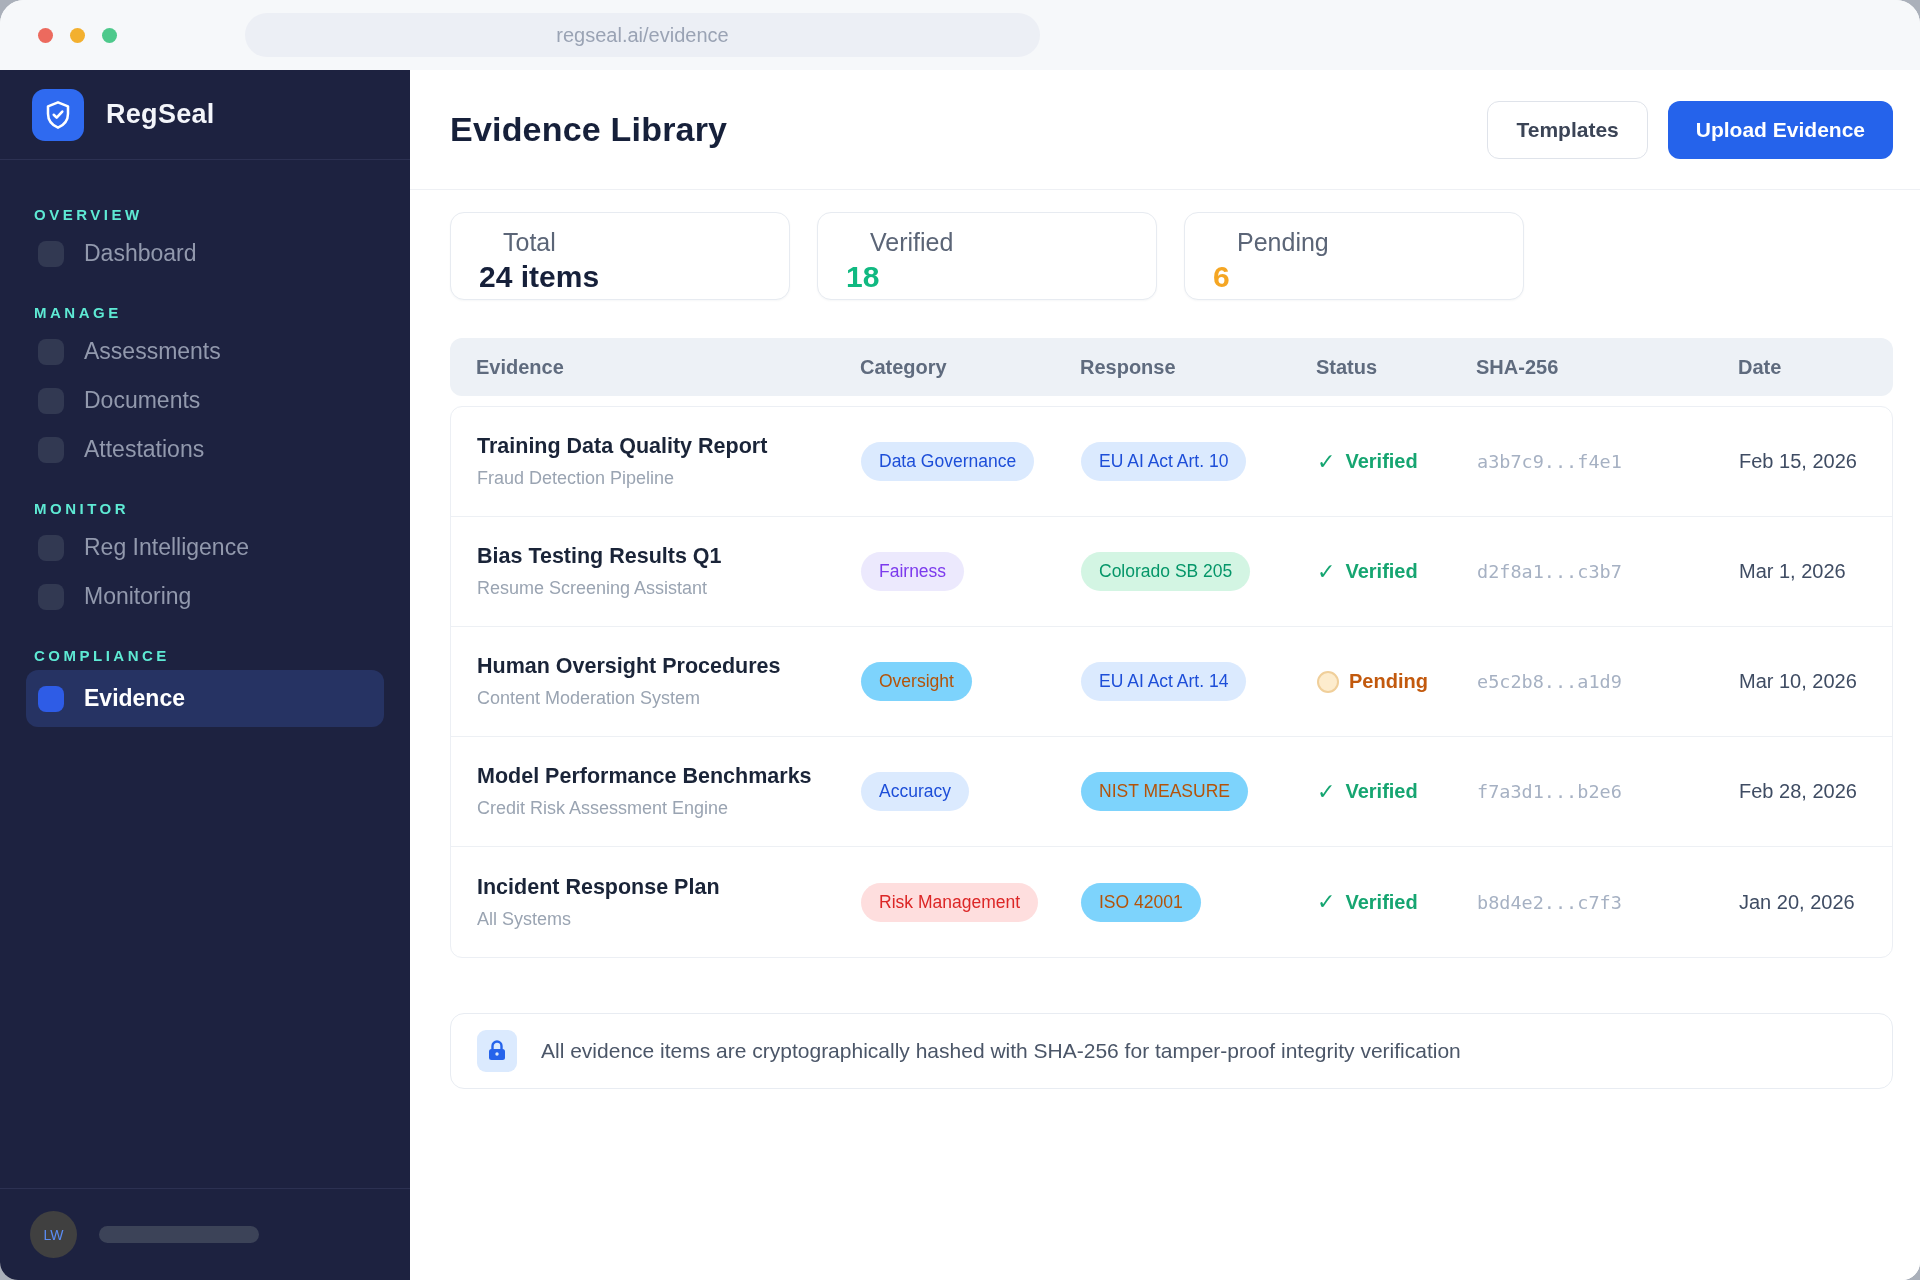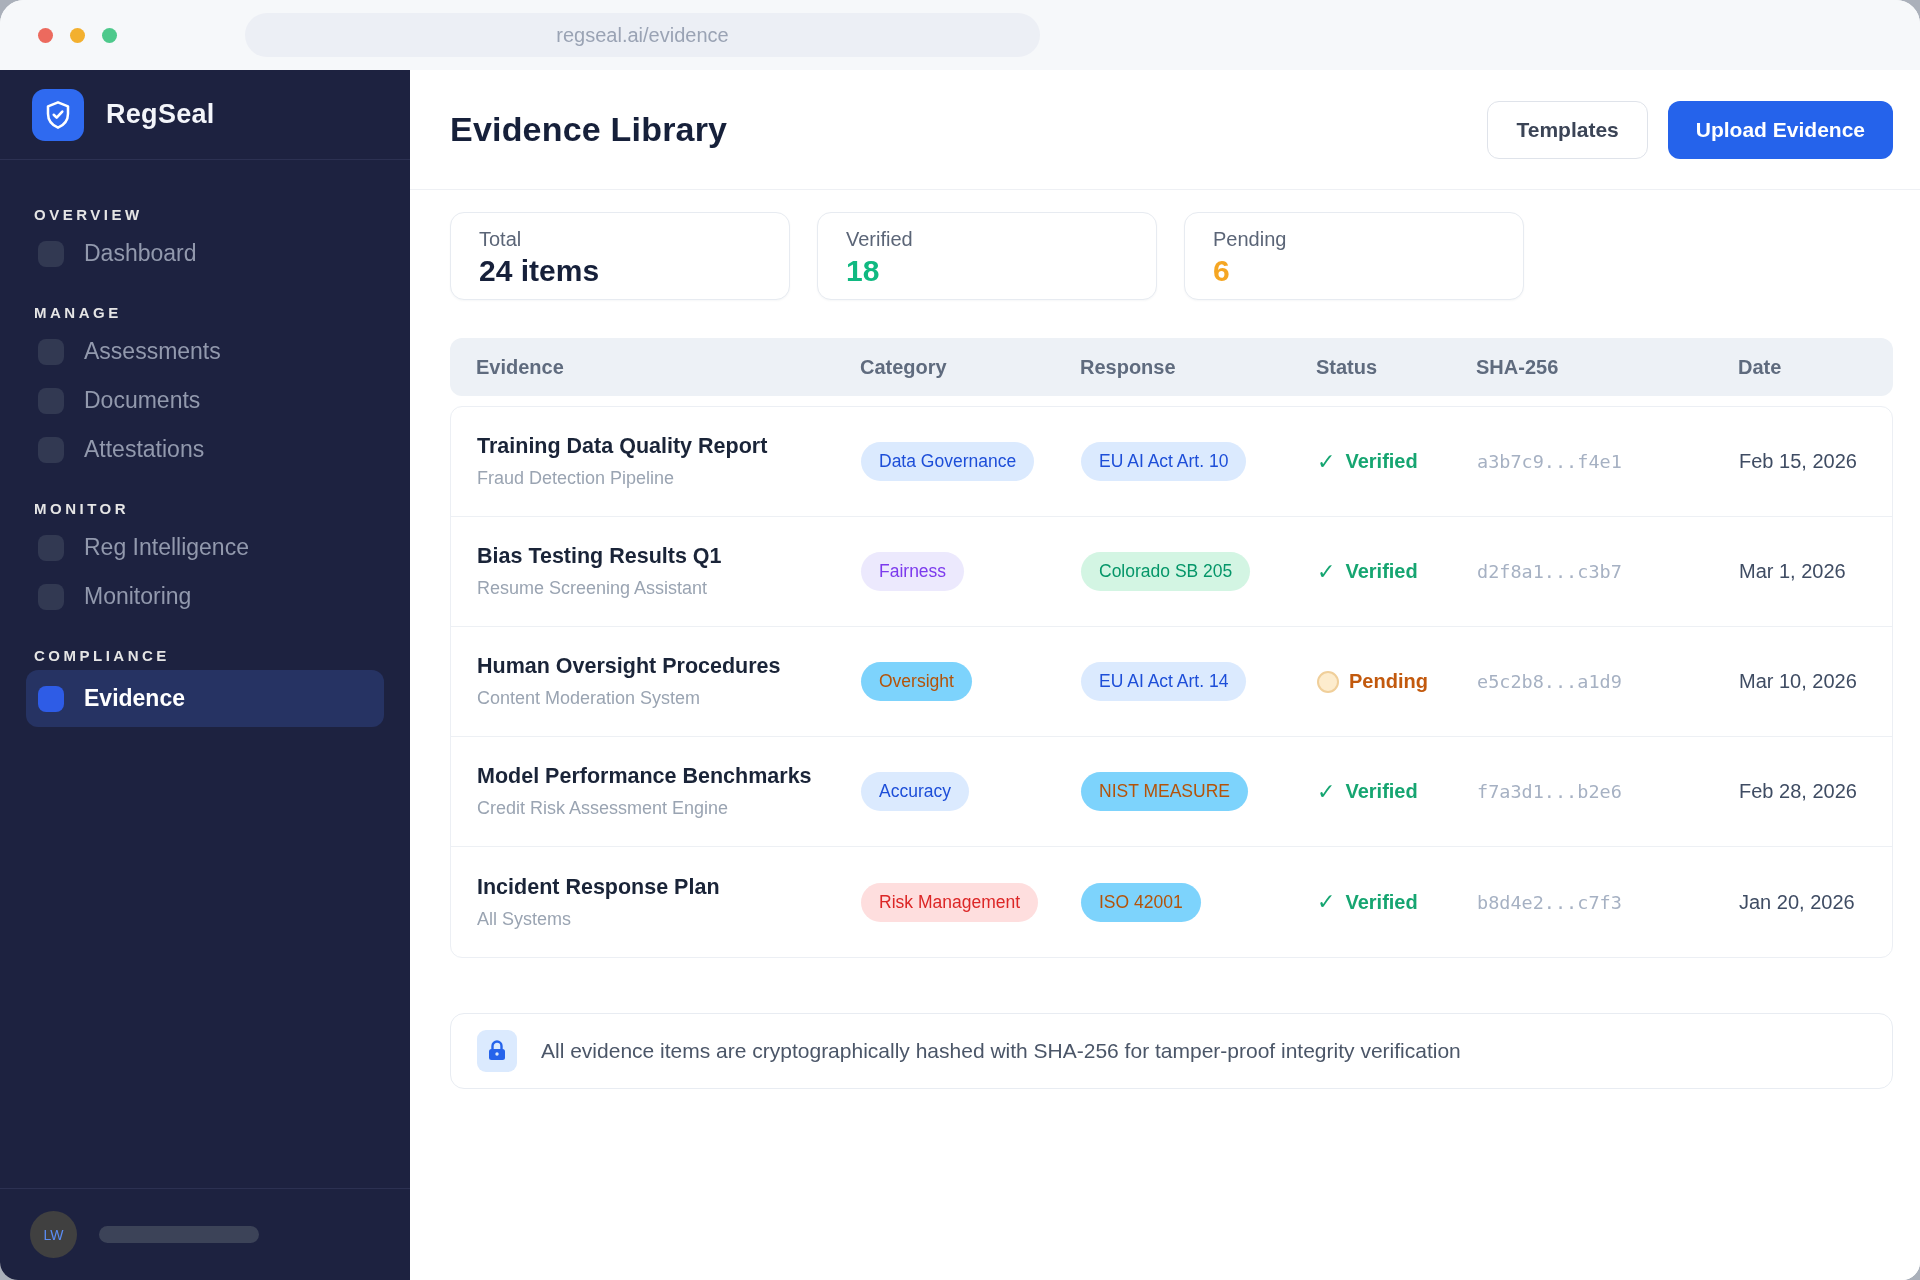--- a/index.html
+++ b/index.html
@@ -21,21 +21,21 @@
 
   
   .app { display:flex; height:1210px; }
 
   
   .sidebar { width:410px; background:#1d2240; display:flex; flex-direction:column; flex-shrink:0; }
   .brand { display:flex; align-items:center; gap:22px; padding:20px 32px; height:90px; border-bottom:1px solid #2c3152; }
   .logo { width:52px; height:52px; border-radius:13px; background:#2f6af0; display:flex; align-items:center; justify-content:center; }
   .brand-name { color:#f3f5fa; font-size:27px; font-weight:bold; letter-spacing:.3px; }
   .nav { padding:20px 26px 0 26px; }
-  .sec-label { color:#e5e5e5; font-size:15px; font-weight:bold; letter-spacing:3.5px; text-transform:uppercase; margin:26px 0 6px 8px; }
+  .sec-label { color:#5eead4; font-size:15px; font-weight:bold; letter-spacing:3.5px; text-transform:uppercase; margin:26px 0 6px 8px; }
   .nav-item { display:flex; align-items:center; gap:20px; padding:11px 12px; border-radius:12px; cursor:default; }
   .nav-ico { width:26px; height:26px; border-radius:8px; background:#323952; flex-shrink:0; }
   .nav-label { color:#9299ad; font-size:23px; }
   .nav-item.active { background:#263363; padding:15px 12px; margin-top:4px; }
   .nav-item.active .nav-ico { background:#2e5ce6; }
   .nav-item.active .nav-label { color:#ffffff; font-weight:bold; }
   .side-footer { margin-top:auto; border-top:1px solid #2c3152; padding:22px 30px; display:flex; align-items:center; gap:22px; }
   .avatar { width:47px; height:47px; border-radius:50%; background:#404040; color:#5b8df5; font-weight:normal; font-size:14px;
             display:flex; align-items:center; justify-content:center; }
   .user-pill { width:160px; height:17px; border-radius:9px; background:#3c4358; }
@@ -48,21 +48,21 @@
   .btn { font-size:21px; font-weight:bold; border-radius:12px; padding:0 28px; height:58px; display:flex; align-items:center; cursor:pointer; border:none; font-family:inherit; }
   .btn.ghost { background:#fff; color:#3b4456; border:1.5px solid #dfe3ea; }
   .btn.primary { background:#2563eb; color:#fff; }
 
   .content { padding:22px 27px 0 40px; }
 
   
   .stats { display:flex; gap:27px; }
   .card { width:340px; height:88px; background:#fff; border:1.5px solid #e7ebf1; border-radius:14px;
           padding:15px 28px; box-shadow:0 1px 2px rgba(25,40,70,.04); }
-  .card .lbl { font-size:20px; color:#5b6577; }
+  .card .lbl { font-size:25px; color:#5b6577;margin-left:24px; }
   .card .val { font-size:30px; font-weight:bold; margin-top:3px; }
   .val.total { color:#16203a; }
   .val.verified { color:#10b981; }
   .val.pending { color:#f5a623; }
 
   
   .table { margin-top:38px; }
   .tgrid { display:grid; grid-template-columns:410px 220px 236px 160px 262px 1fr; align-items:center; }
   .thead { background:#edf1f6; border-radius:12px; height:58px; color:#5f6b7e; font-size:20px; font-weight:bold; }
   .thead .cell:first-child { padding-left:26px; }

